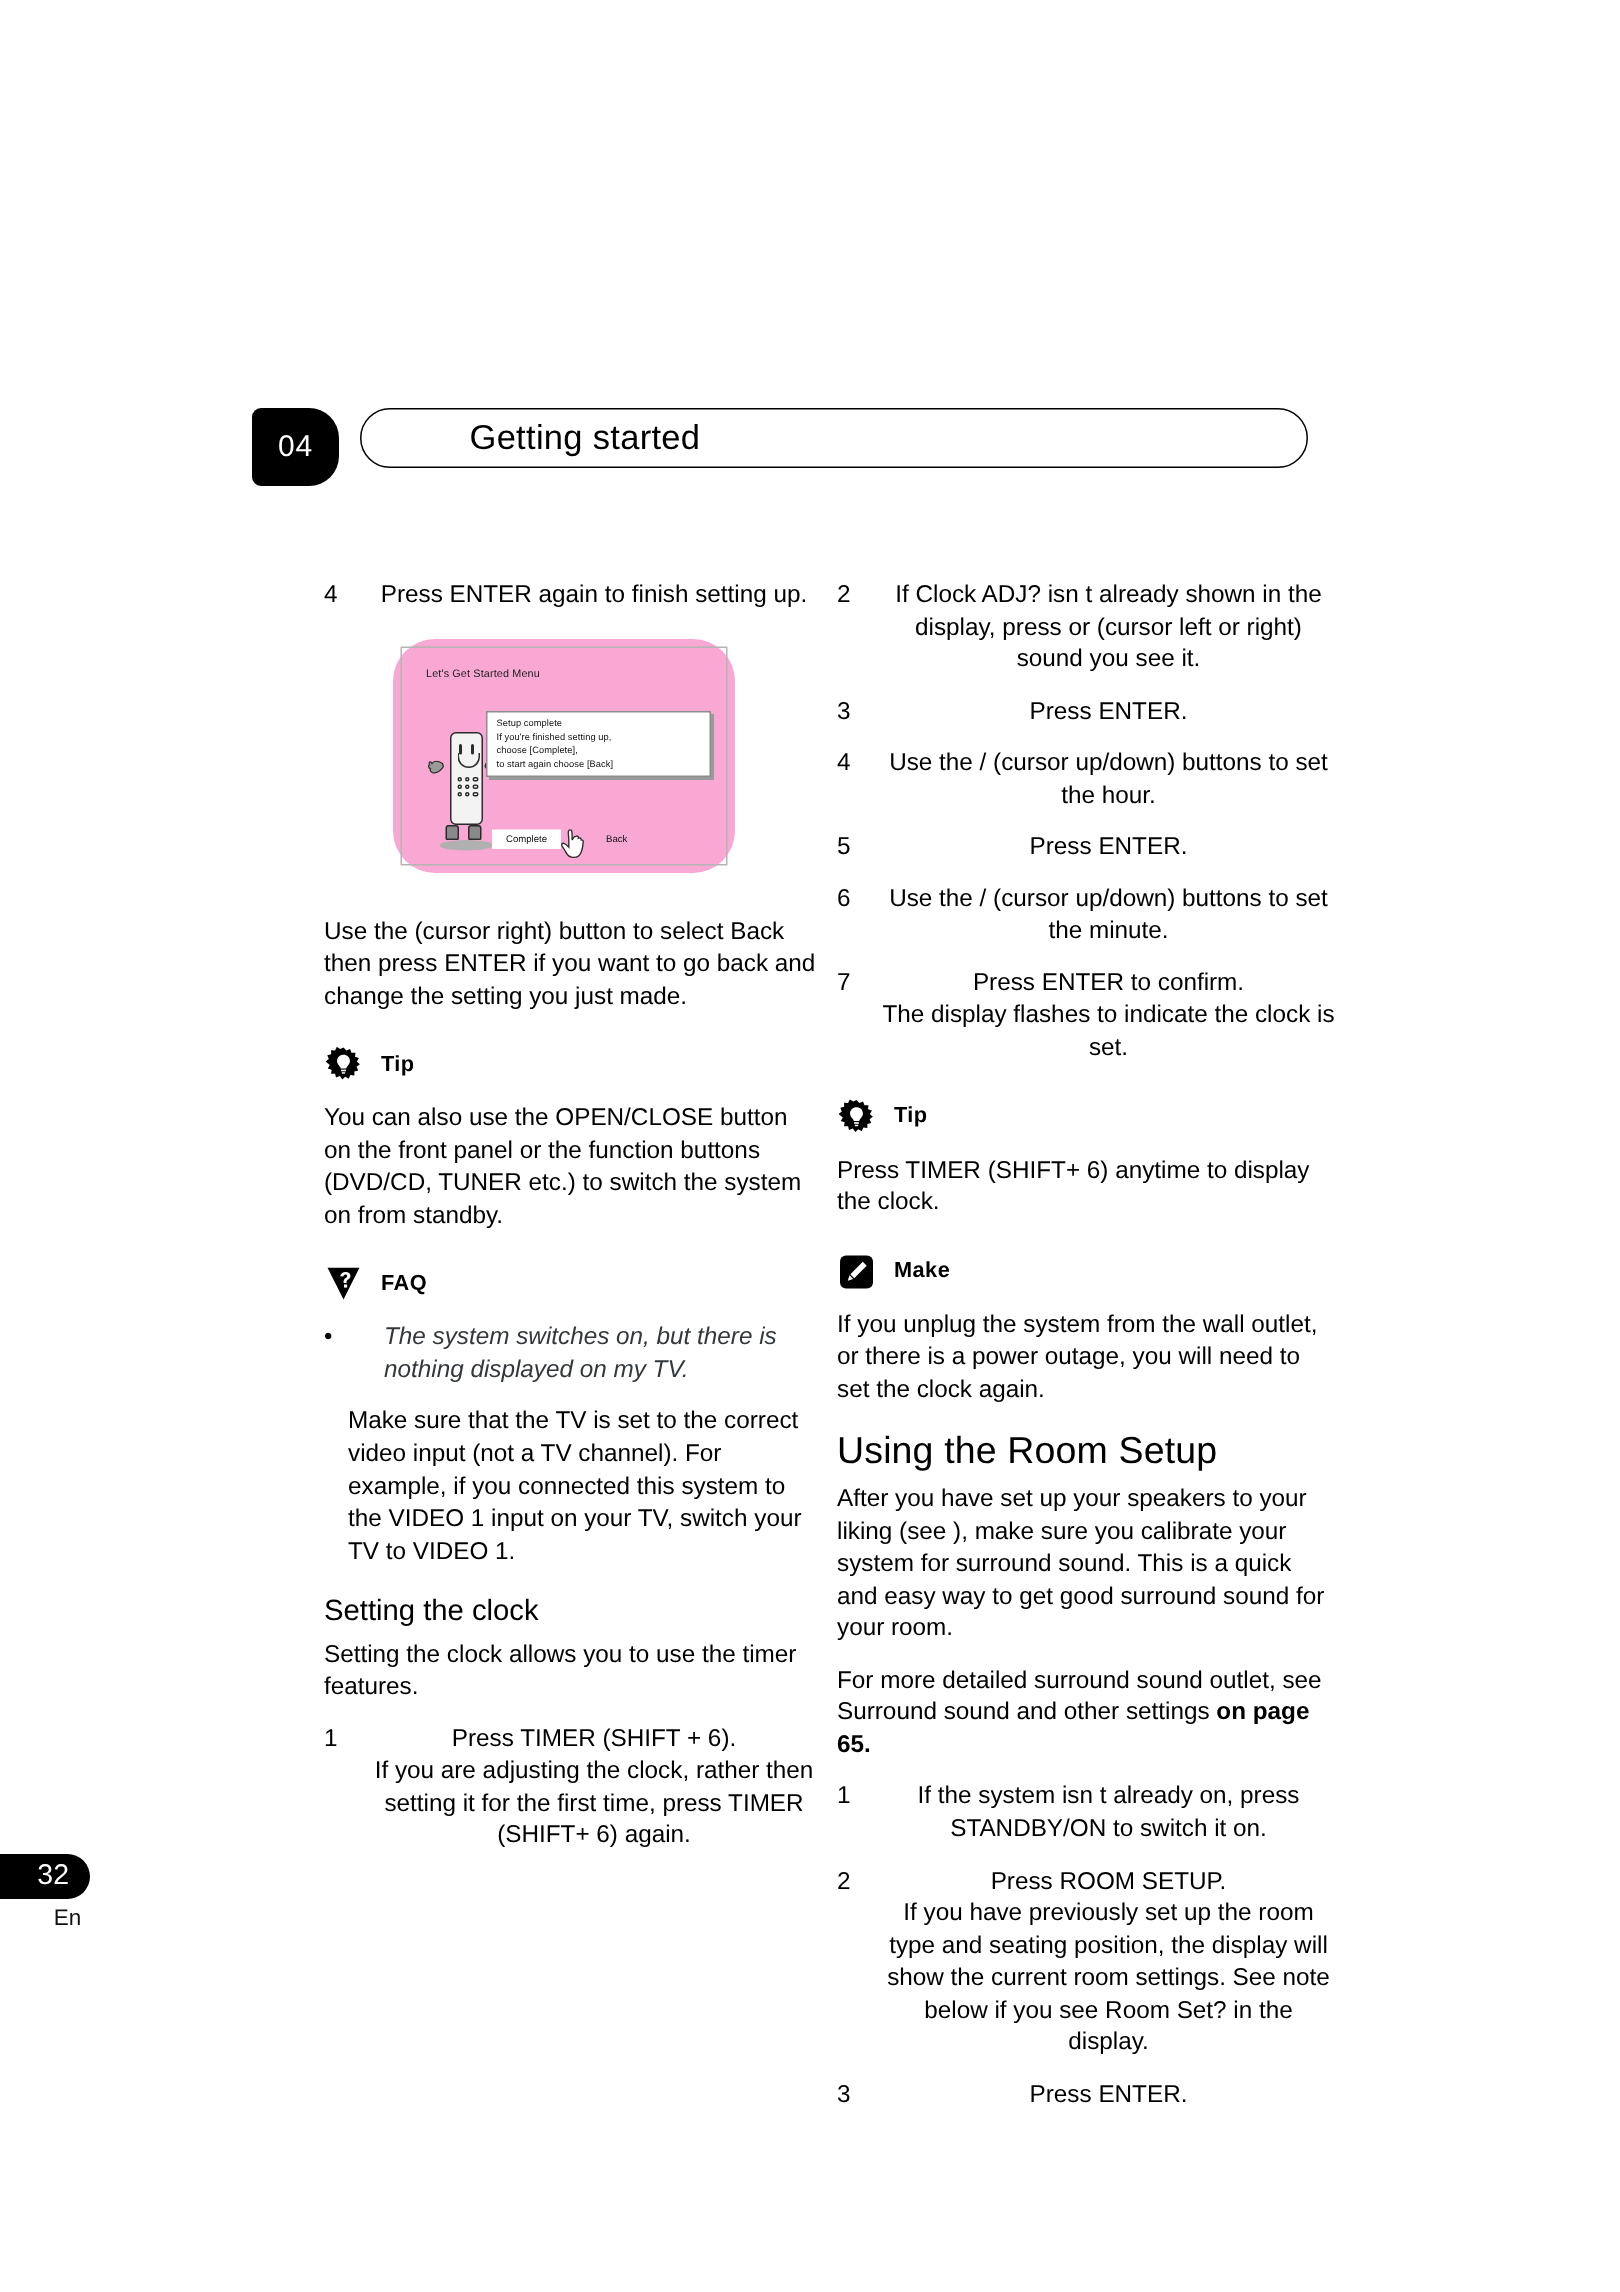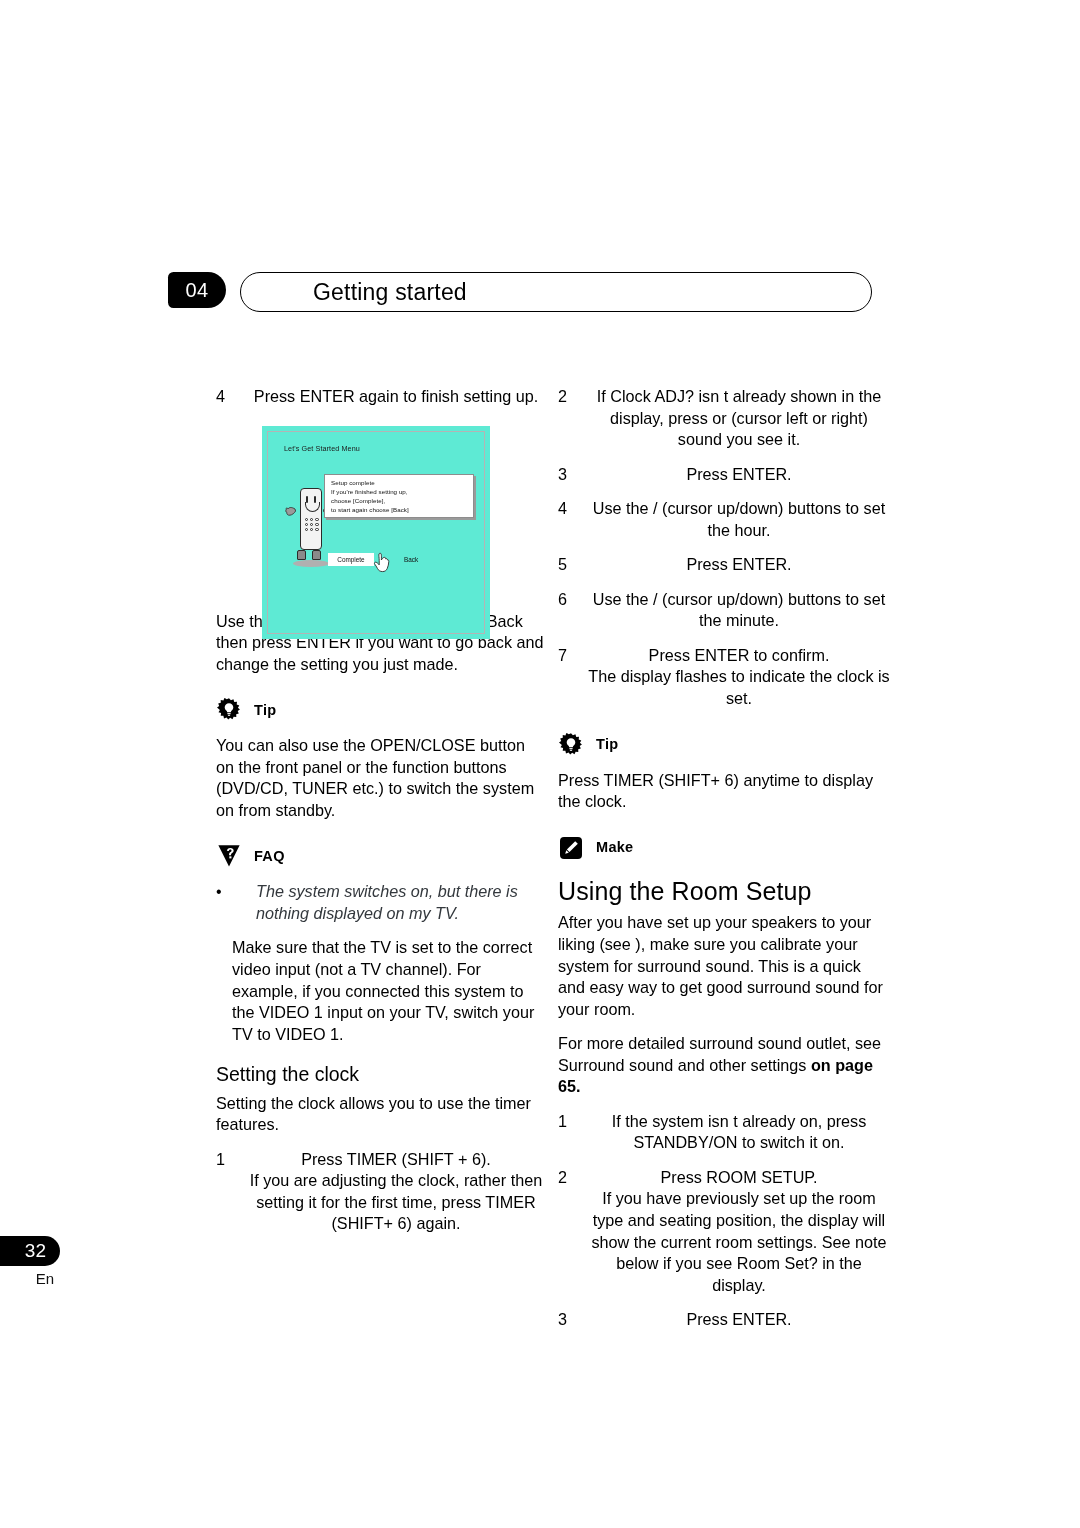--- a/index.html
+++ b/index.html
@@ -29,21 +29,21 @@
     position: absolute;
     left: 168px;
     top: 272px;
     width: 704px;
     height: 40px;
   }
   .header-chapter {
     position: absolute;
     left: 0; top: 0;
     width: 58px;
-    height: 36px;
+    height: 52px;
     background: #000000;
     border-radius: 6px 20px 20px 6px;
     color: #ffffff;
     font-size: 20px;
     font-weight: 400;
     letter-spacing: 0.5px;
     display: flex;
     align-items: center;
     justify-content: center;
   }
@@ -166,22 +166,23 @@
 
   .ital { }
   .bold { font-weight: bold; }
 
   
   .figure {
     position: absolute;
     left: 262px;
     top: 426px;
     width: 228px;
-    height: 213px;
-    background: #5eead4;
+    height: 156px;
+    background: #f9a8d4;
+    border-radius: 28px;
   }
   .fig-inner-border {
     position: absolute;
     left: 5px; top: 5px; right: 5px; bottom: 5px;
     border: 1px solid #b4b4b4;
   }
   .fig-title {
     position: absolute;
     left: 22px; top: 18px;
     font-size: 7.2px;
@@ -506,20 +507,21 @@
     <div class="callout-head">
       <span class="callout-icon icon-note">
         <span class="sq"></span>
         <svg style="position:absolute;left:2px;top:2px" width="22" height="22" viewBox="0 0 22 22" xmlns="http://www.w3.org/2000/svg">
           <path fill="#ffffff" d="M15.2 4.2l2.6 2.6-8.3 8.3-2.6-2.6z"></path>
           <path fill="#ffffff" d="M6.3 13.2l2.5 2.5-3.6 1.1z"></path>
         </svg>
       </span>
       <span class="callout-label">Make</span>
     </div>
+    <p class="para">If you unplug the system from the wall outlet, or there is a power outage, you will need to set the clock again.</p>
 
     <h2 class="section">Using the Room Setup</h2>
     <p class="para">After you have set up your speakers to your liking (see ), make sure you calibrate your system for surround sound. This is a quick and easy way to get good surround sound for your room.</p>
     <p class="para">
       <span>For more detailed surround sound outlet, see </span><span class="ital">Surround sound and other settings</span><span class="bold"> on page 65.</span>
     </p>
 
     <div class="step">
       <div class="step-num">1</div>
       <div class="step-body">If the system isn t already on, press STANDBY/ON to switch it on.</div>

